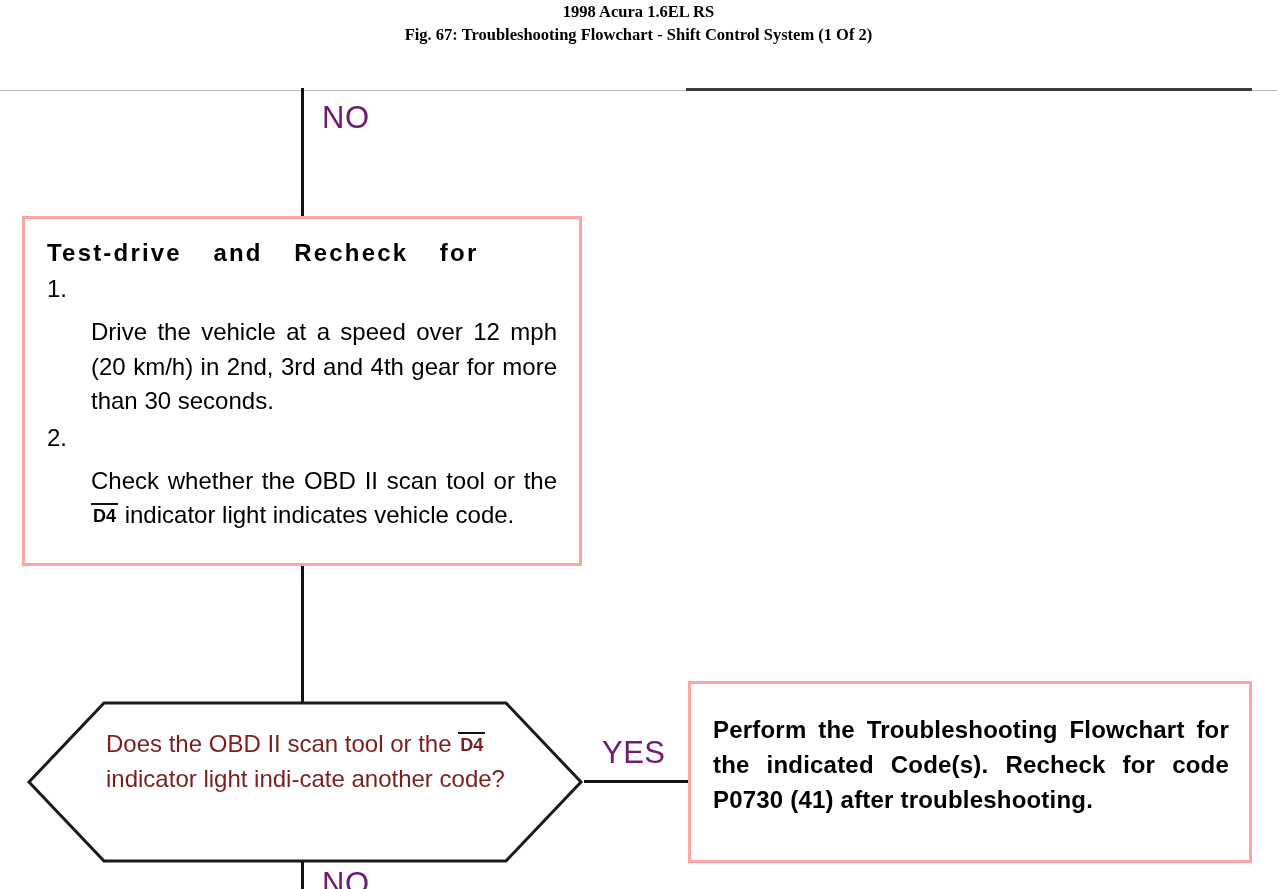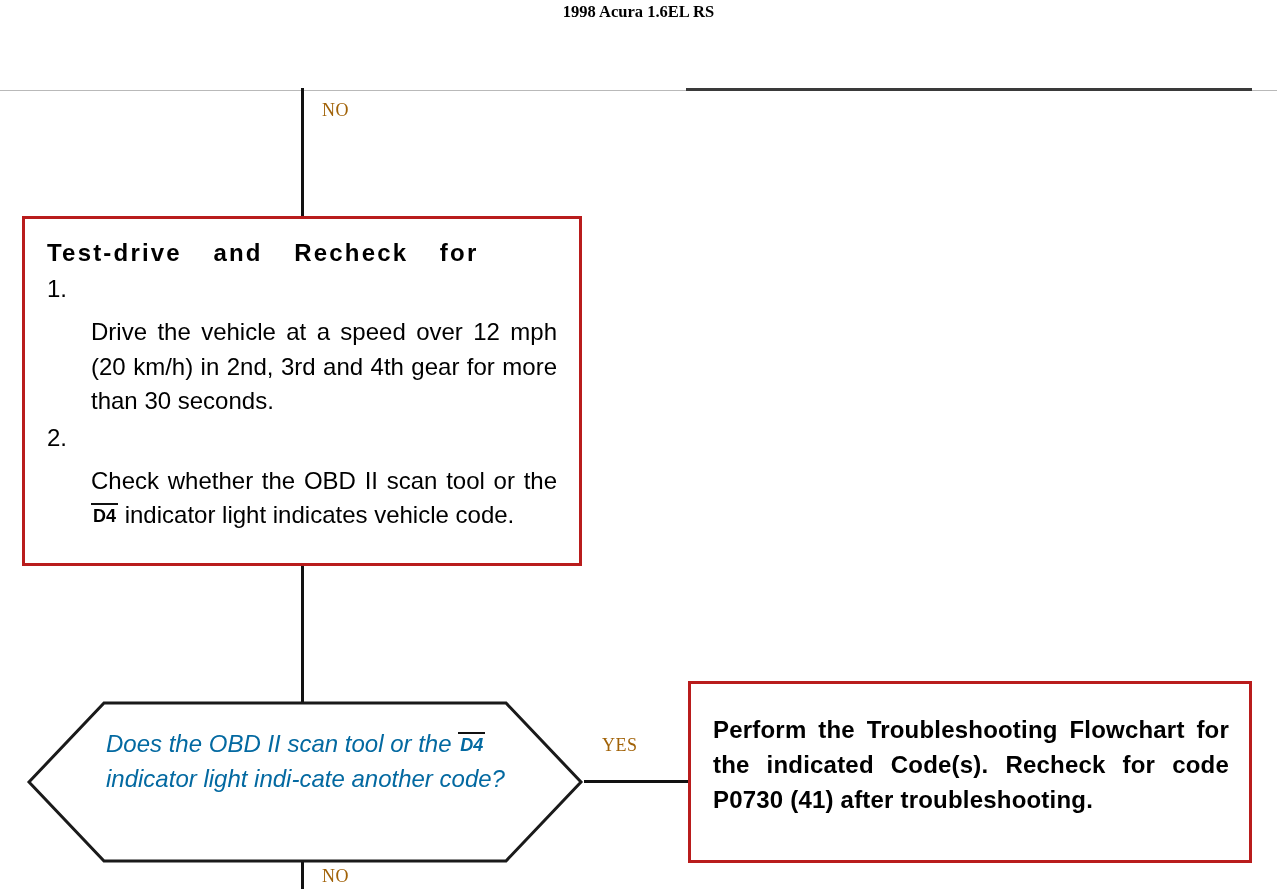--- a/index.html
+++ b/index.html
@@ -65,31 +65,31 @@
     left: 686px;
     top: 88px;
     width: 566px;
     height: 3px;
     background: #3a3a3a;
   }
 
   
   .edge-label {
     position: absolute;
-    font-family: Liberation Serif, serif;
-    font-size: 18px;
+    font-family: Liberation Sans, sans-serif;
+    font-size: 31px;
     letter-spacing: 0.5px;
-    color: #a16207;
+    color: #701a75;
     white-space: nowrap;
   }
 
   
   .box {
     position: absolute;
-    border: 3px solid #b91c1c;
+    border: 3px solid #fca5a5;
     background: #fff;
     box-sizing: border-box;
   }
 
   #box-test-drive {
     left: 22px;
     top: 216px;
     width: 560px;
     height: 350px;
     padding: 16px 22px 0 22px;
@@ -163,29 +163,29 @@
     left: 0;
     top: 0;
   }
   #decision-another-code .dtext {
     position: absolute;
     left: 80px;
     top: 26px;
     width: 400px;
     font-size: 24px;
     line-height: 35px;
-    color: #0369a1;
-    font-style: italic;
+    color: #7f1d1d;
   }
 </style>
 </head>
 <body>
 
 <div class="header">
   <div class="line1">1998 Acura 1.6EL RS</div>
+  <div>Fig. 67: Troubleshooting Flowchart - Shift Control System (1 Of 2)</div>
 </div>
 <div class="header-rule"></div>
 
 <div class="diagram">
 
   <div class="topbar"></div>
 
   <div class="vline" style="left:301px; top:88px; height:130px;"></div>
   <div class="edge-label" style="left:322px; top:100px;">NO</div>
 

